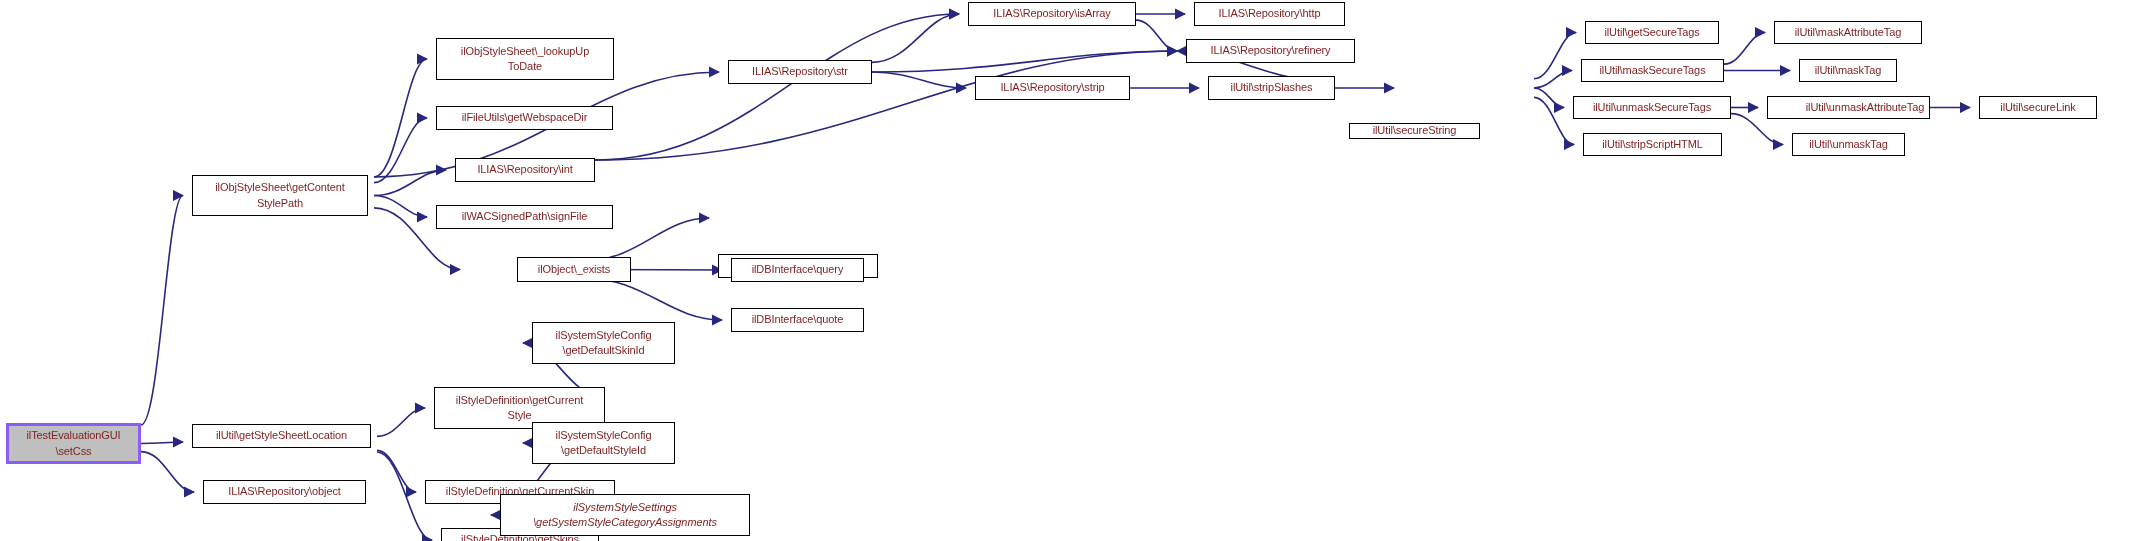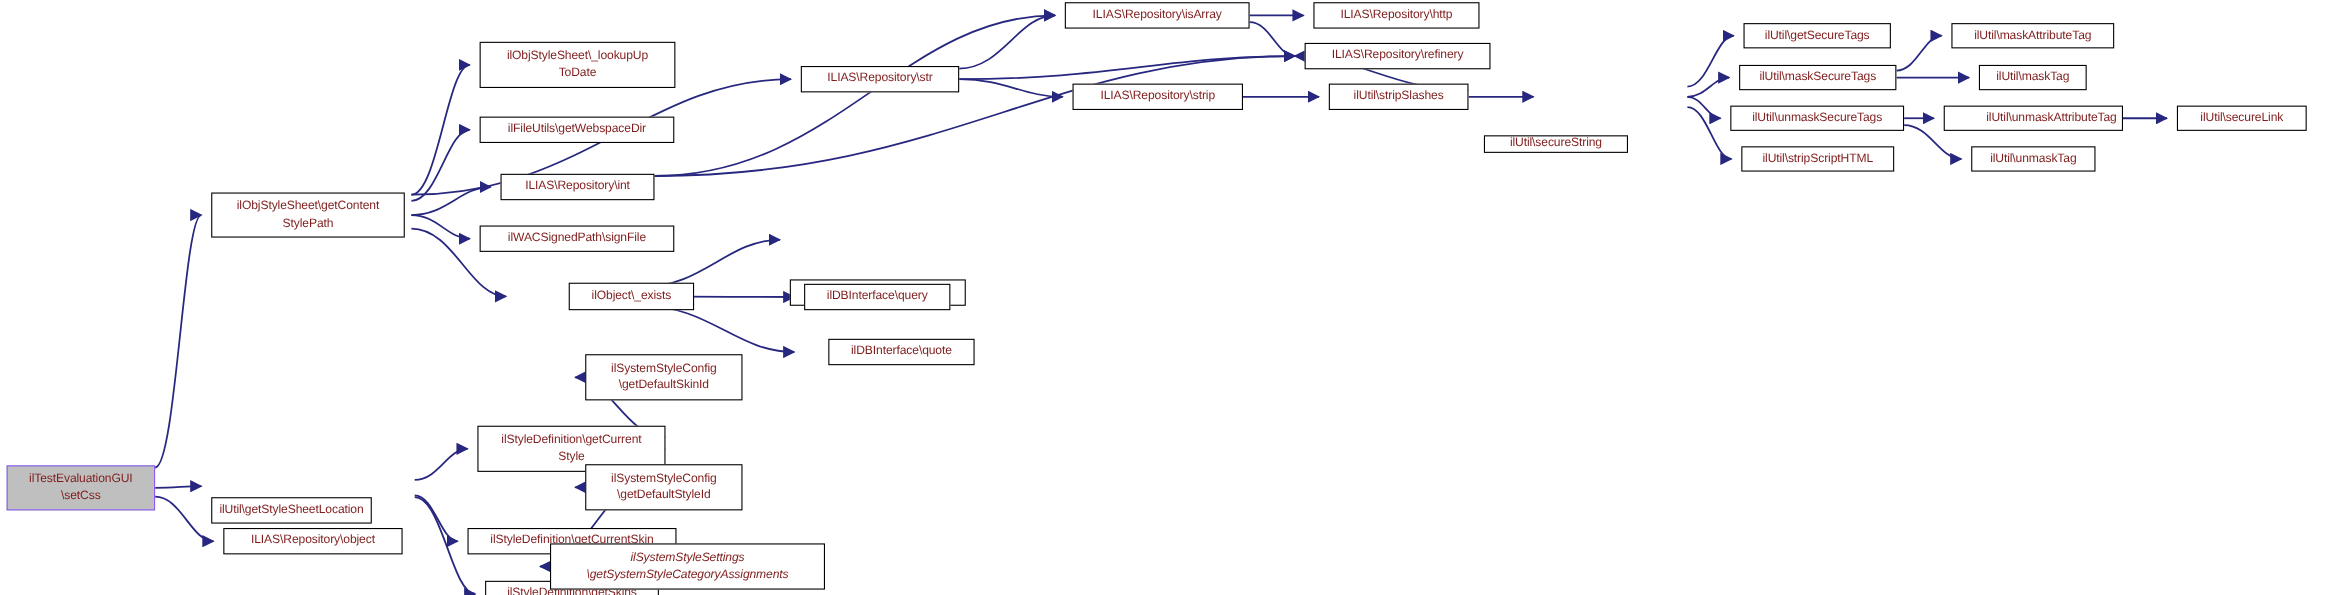--- a/index.html
+++ b/index.html
@@ -23,21 +23,21 @@
     display:flex;
     align-items:center;
     justify-content:center;
     text-align:center;
     white-space:pre-line;
     letter-spacing:-0.1px;
     z-index:5;
   }
   .node.root{
     background:#bfbfbf;
-    border:1px solid #8b5cf6;
+    border:3px solid #8b5cf6;
   }
 </style>
 </head>
 <body>
 
 <div id="canvas">
   <svg id="edges" xmlns="http://www.w3.org/2000/svg">
     <defs>
       <marker id="arrow" viewBox="0 0 10 10" refX="9" refY="5" markerWidth="7" markerHeight="7" orient="auto-start-reverse">
         <path d="M 0 0 L 10 5 L 0 10 z" fill="#27277f"></path>
@@ -81,31 +81,31 @@
         <path d="M 1731 107.5 C 1743.15 107.5, 1747.74 107.5, 1758 107.5" marker-end="url(#arrow)"></path>
         <path d="M 1731 113.66666666666667 C 1754.4 113.66666666666667, 1763.24 144.5, 1783 144.5" marker-end="url(#arrow)"></path>
         <path d="M 1930 107.5 C 1948 107.5, 1954.8 107.5, 1970 107.5" marker-end="url(#arrow)"></path>
       </g>
   </svg>
   <div id="nodes">
       <div class="node root" style="left: 6px; top: 423px; width: 135px; height: 41px;">ilTestEvaluationGUI
 \setCss</div>
       <div class="node" style="left: 192px; top: 175px; width: 176px; height: 41px;">ilObjStyleSheet\getContent
 StylePath</div>
-      <div class="node" style="left: 192px; top: 452px; width: 146px; height: 24px;">ilUtil\getStyleSheetLocation</div>
+      <div class="node" style="left: 192px; top: 424px; width: 179px; height: 24px;">ilUtil\getStyleSheetLocation</div>
       <div class="node" style="left: 203px; top: 480px; width: 163px; height: 24px;">ILIAS\Repository\object</div>
       <div class="node" style="left: 436px; top: 38px; width: 178px; height: 42px;">ilObjStyleSheet\_lookupUp
 ToDate</div>
       <div class="node" style="left: 436px; top: 106px; width: 177px; height: 24px;">ilFileUtils\getWebspaceDir</div>
       <div class="node" style="left: 455px; top: 158px; width: 140px; height: 24px;">ILIAS\Repository\int</div>
       <div class="node" style="left: 436px; top: 205px; width: 177px; height: 24px;">ilWACSignedPath\signFile</div>
       <div class="node" style="left: 469px; top: 257px; width: 114px; height: 25px; margin-left: 48px;">ilObject\_exists</div>
       <div class="node" style="left: 718px; top: 206px; width: 160px; height: 24px; margin-top: 48px;">ilDBInterface\numRows</div>
       <div class="node" style="left: 731px; top: 258px; width: 133px; height: 24px;">ilDBInterface\query</div>
-      <div class="node" style="left: 731px; top: 308px; width: 133px; height: 24px; margin-left: 22px;">ilDBInterface\quote</div>
+      <div class="node" style="left: 731px; top: 308px; width: 133px; height: 24px;">ilDBInterface\quote</div>
       <div class="node" style="left: 434px; top: 387px; width: 171px; height: 42px;">ilStyleDefinition\getCurrent
 Style</div>
       <div class="node" style="left: 425px; top: 480px; width: 190px; height: 24px;">ilStyleDefinition\getCurrentSkin</div>
       <div class="node" style="left: 441px; top: 528px; width: 158px; height: 24px;">ilStyleDefinition\getSkins</div>
       <div class="node" style="left: 532px; top: 322px; width: 143px; height: 42px;">ilSystemStyleConfig
 \getDefaultSkinId</div>
       <div class="node" style="left: 532px; top: 422px; width: 143px; height: 42px;">ilSystemStyleConfig
 \getDefaultStyleId</div>
       <div class="node" style="left: 500px; top: 494px; width: 250px; height: 42px; font-style: italic;">ilSystemStyleSettings
 \getSystemStyleCategoryAssignments</div>

